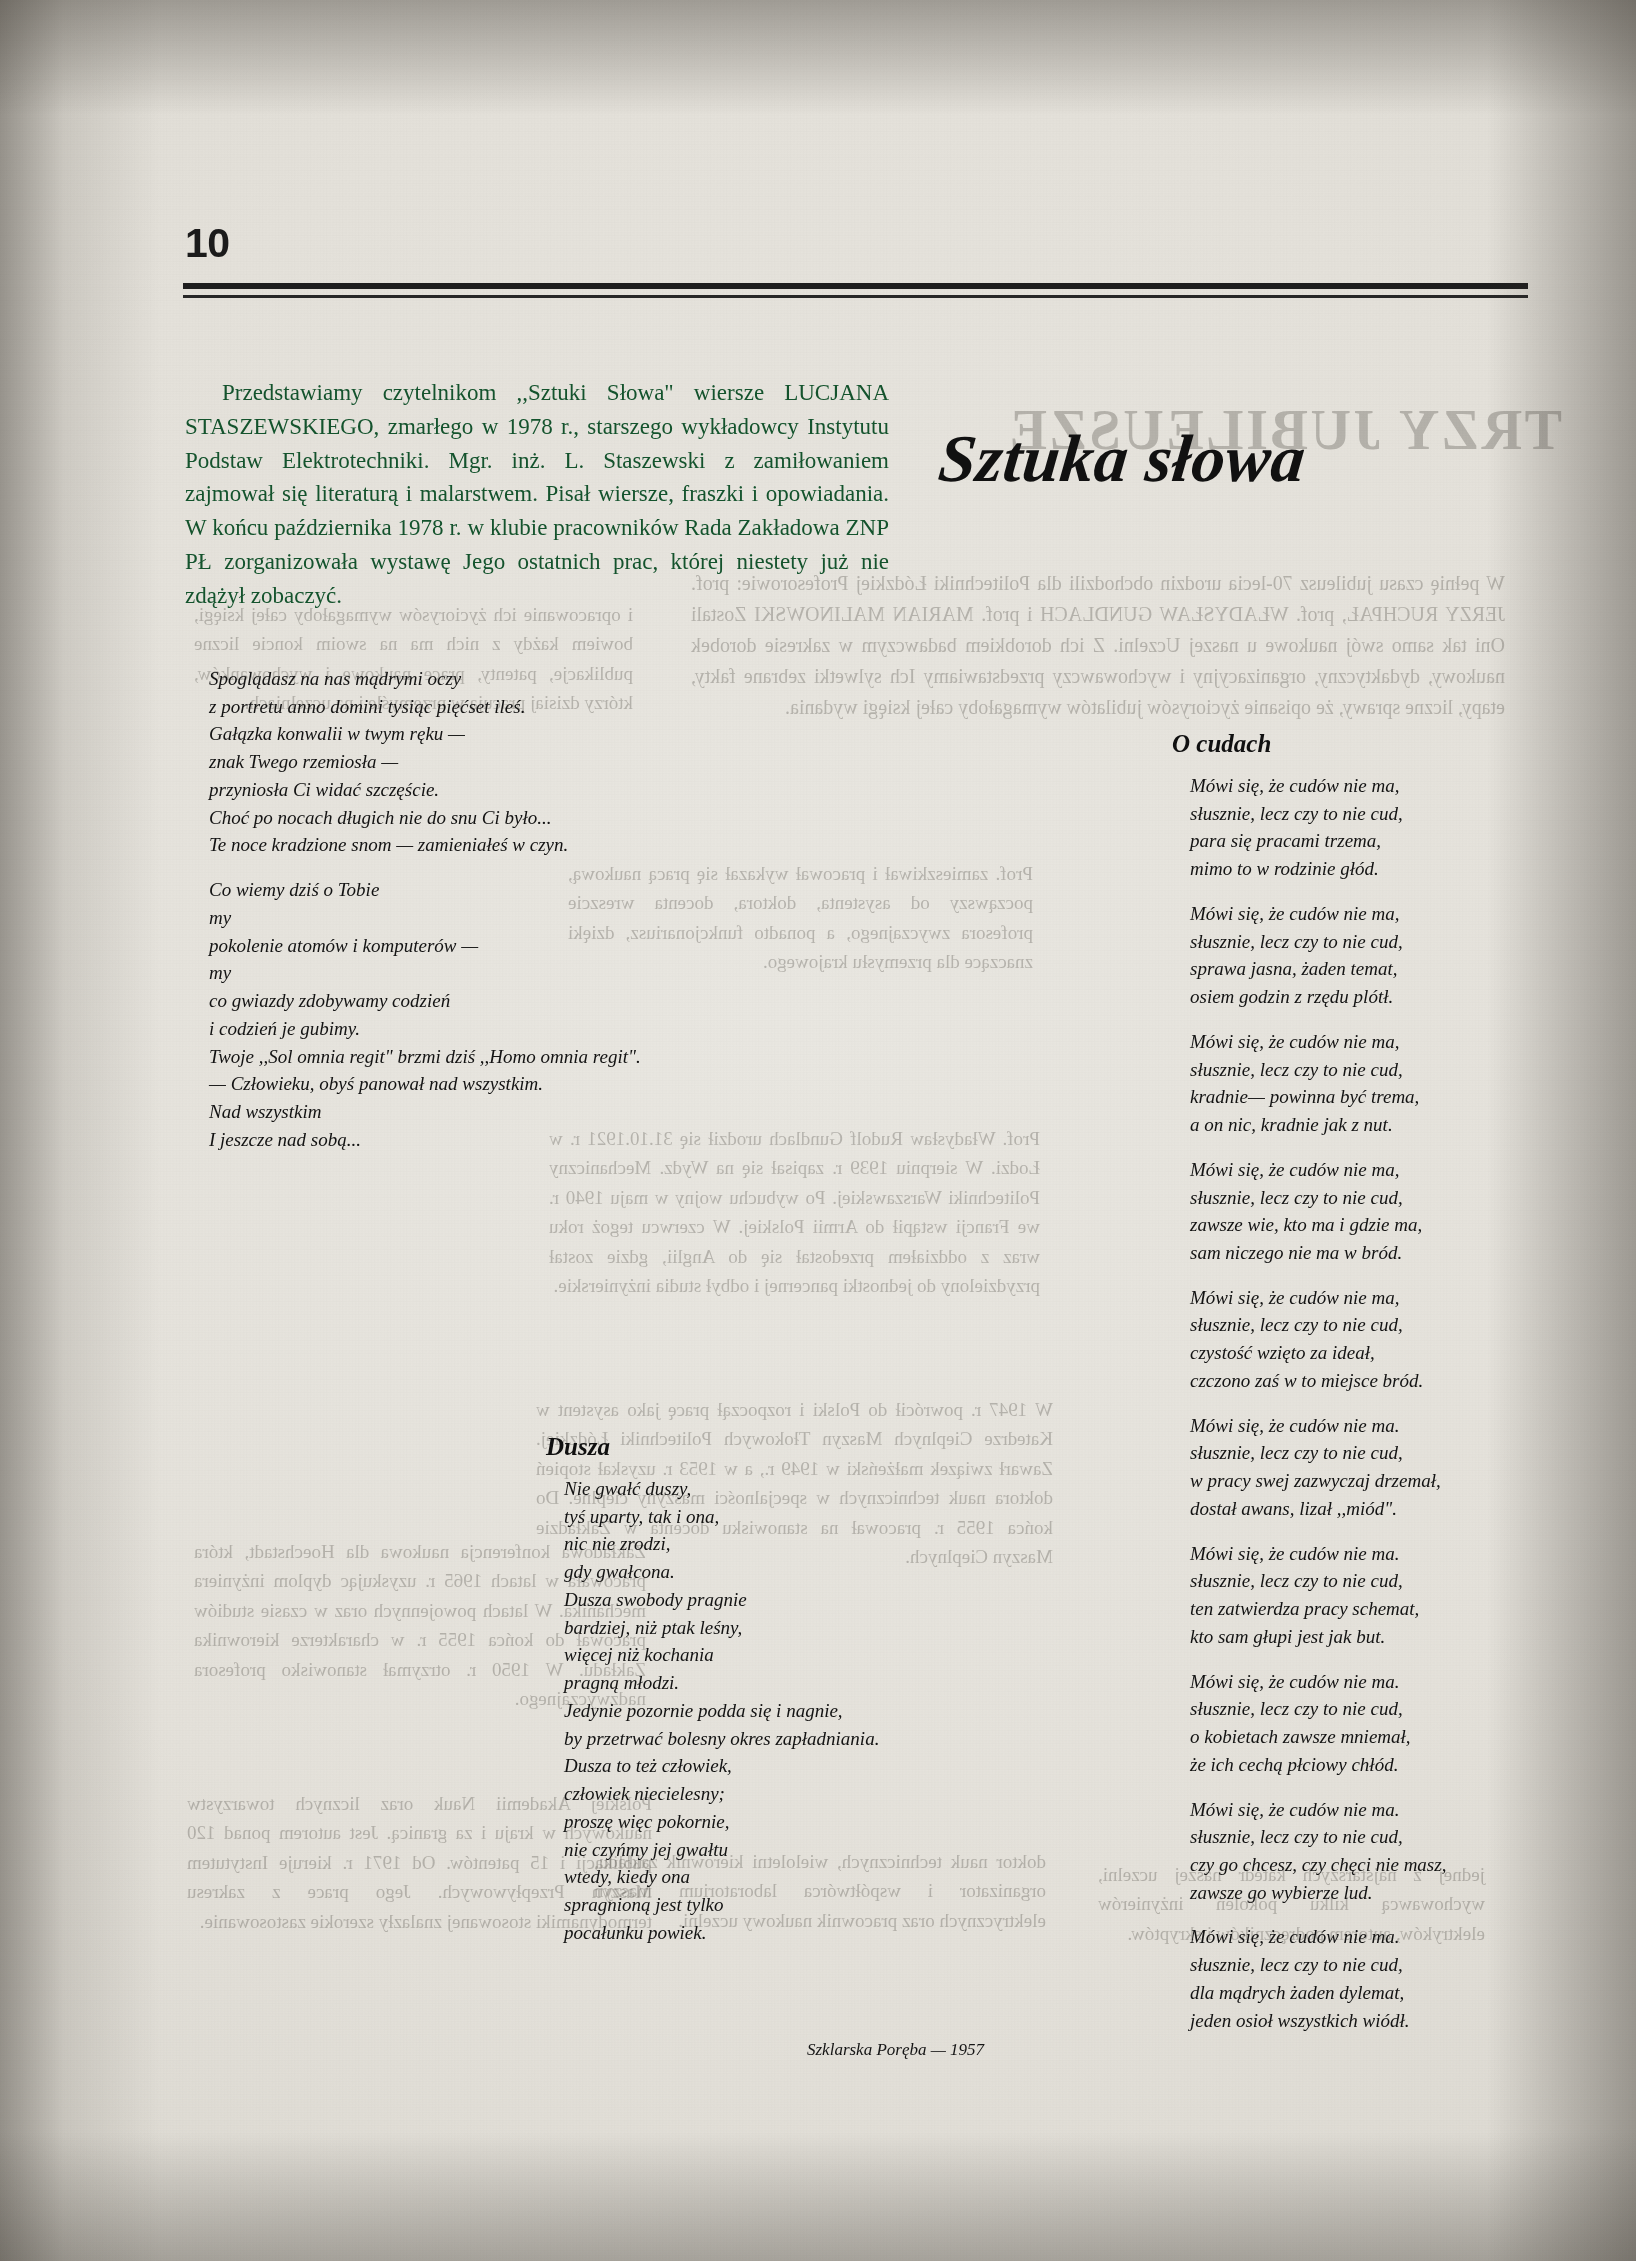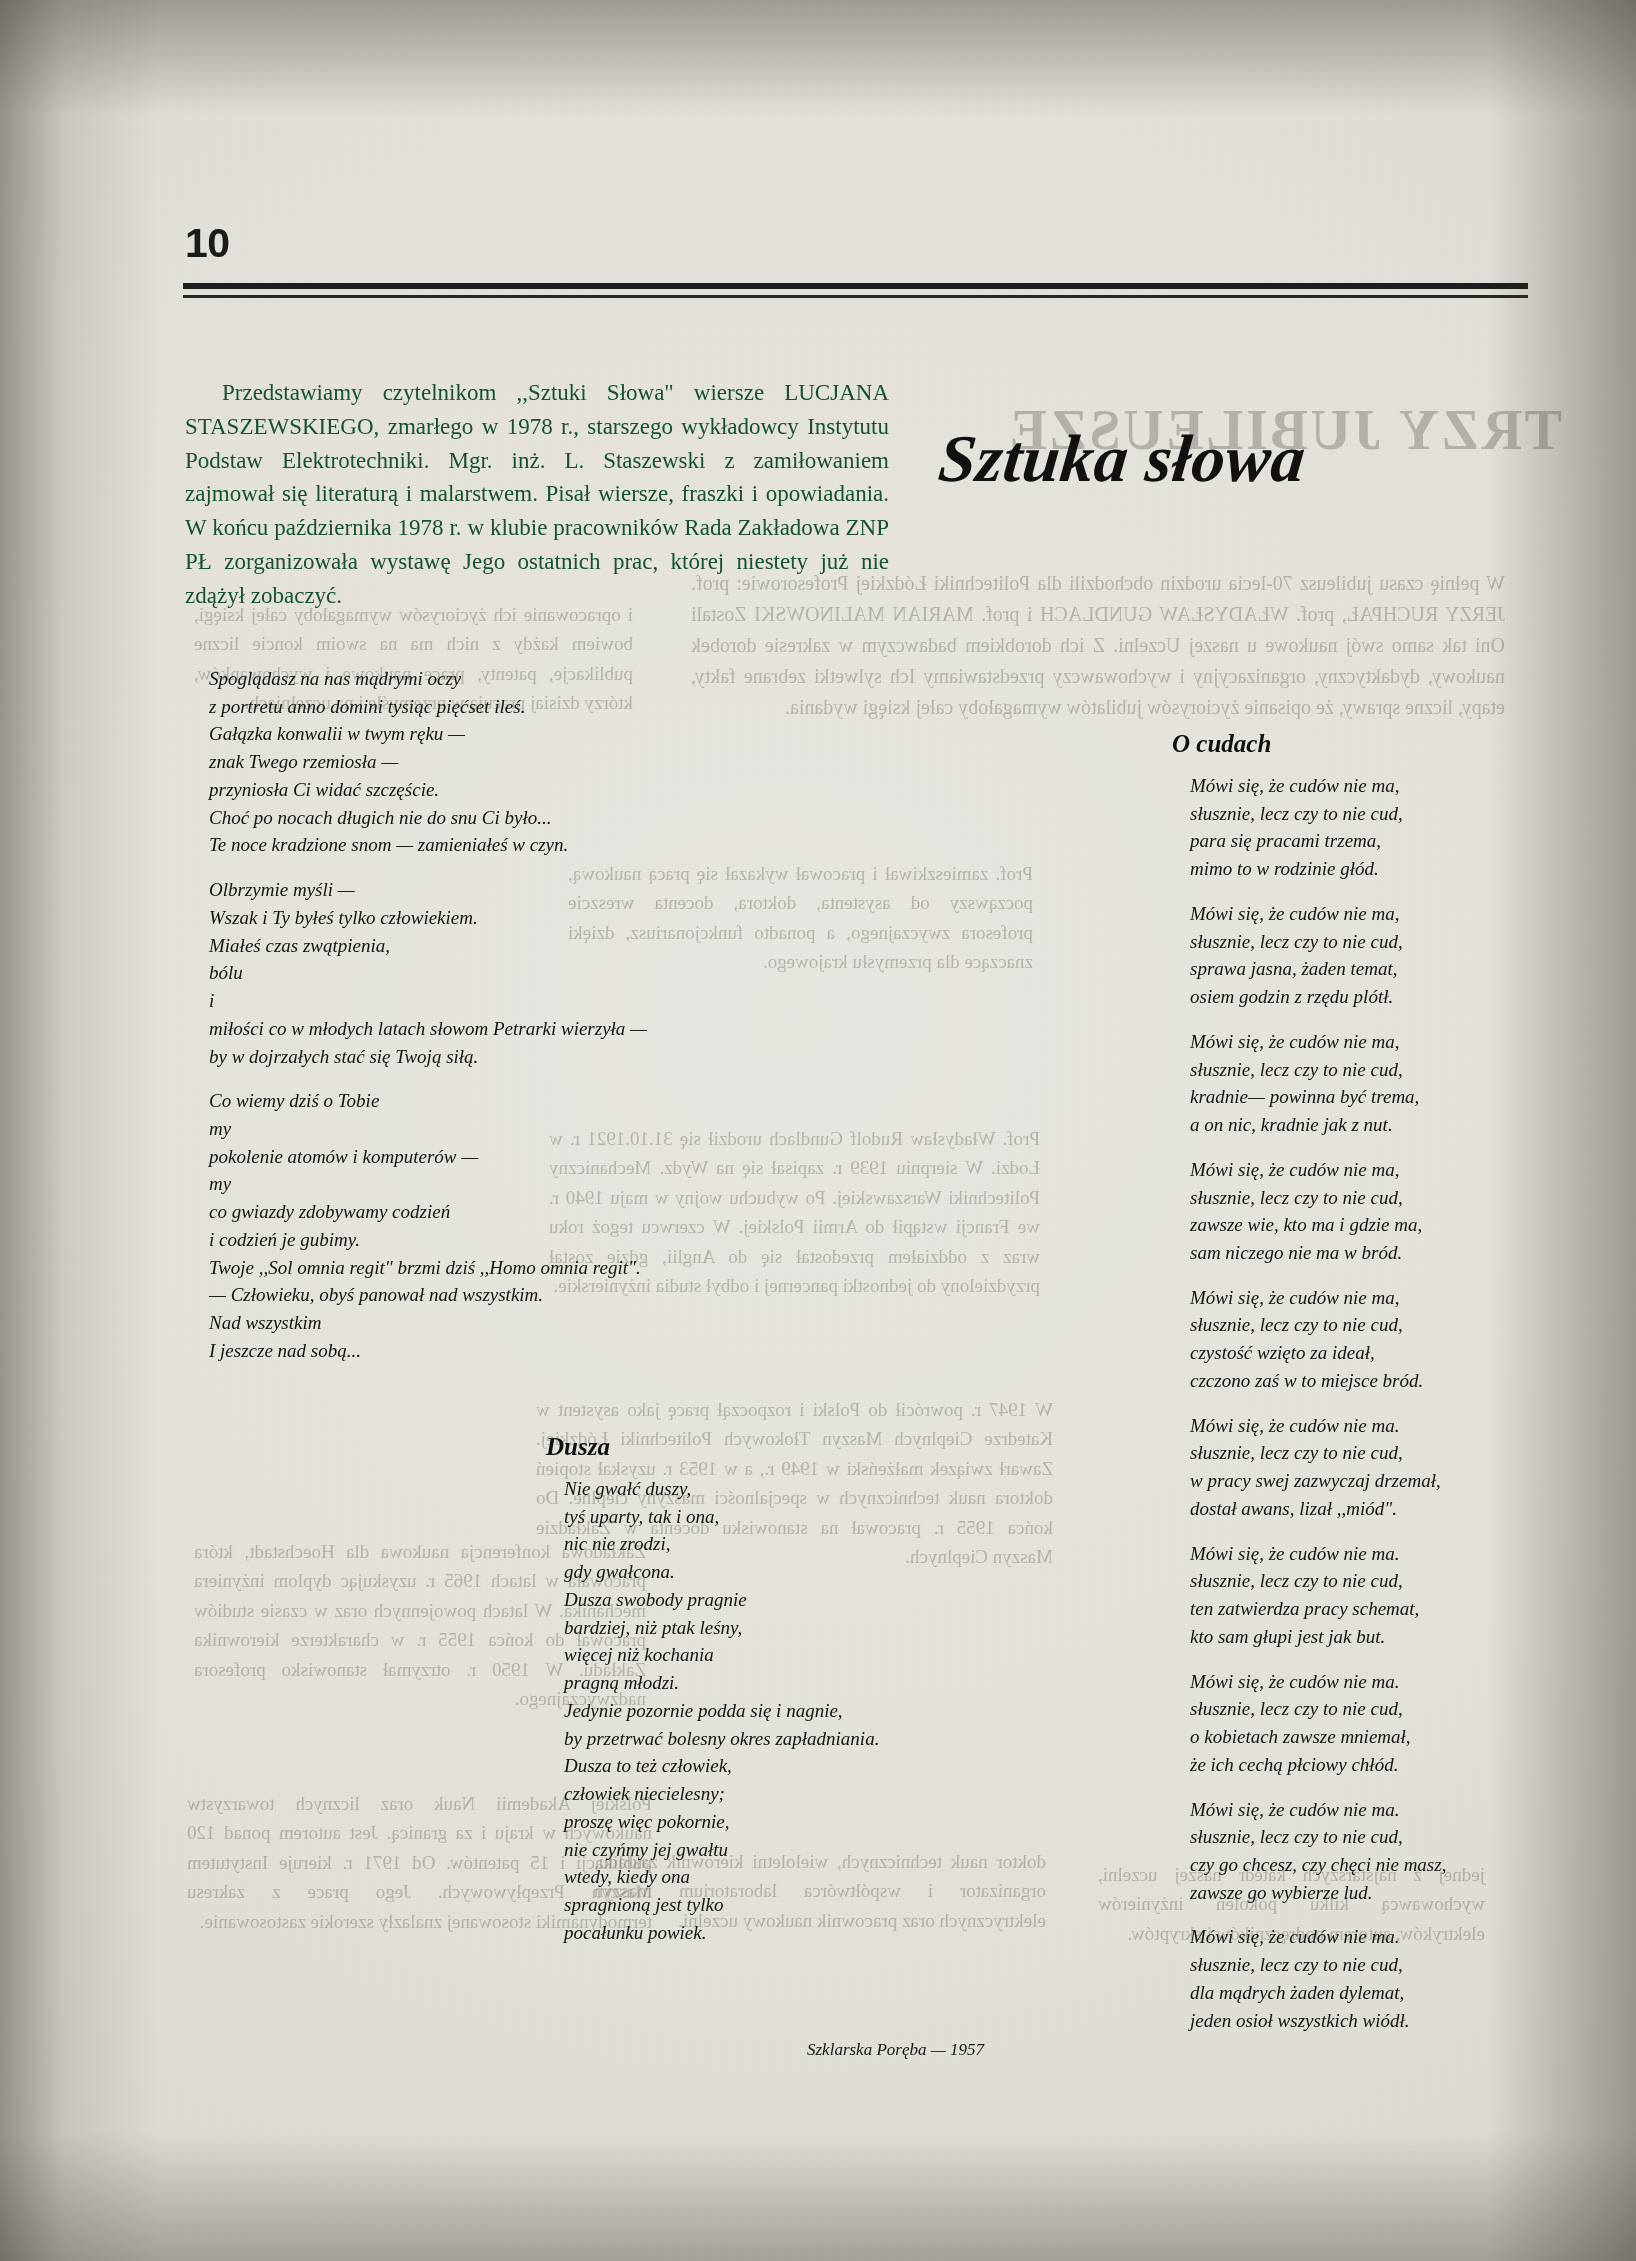--- a/index.html
+++ b/index.html
@@ -206,27 +206,20 @@
   <div class="masthead">Sztuka słowa</div>
 
   <div class="col" id="col-left">
     <div class="verse stanza">Spoglądasz na nas mądrymi oczy
 z portretu anno domini tysiąc pięćset ileś.
 Gałązka konwalii w twym ręku —
 znak Twego rzemiosła —
 przyniosła Ci widać szczęście.
 Choć po nocach długich nie do snu Ci było...
 Te noce kradzione snom — zamieniałeś w czyn.</div>
-    <div class="verse stanza">Olbrzymie myśli —
-Wszak i Ty byłeś tylko człowiekiem.
-Miałeś czas zwątpienia,
-bólu
-i
-miłości co w młodych latach słowom Petrarki wierzyła —
-by w dojrzałych stać się Twoją siłą.</div>
     <div class="verse stanza">Co wiemy dziś o Tobie
 my
 pokolenie atomów i komputerów —
 my
 co gwiazdy zdobywamy codzień
 i codzień je gubimy.
 Twoje ,,Sol omnia regit" brzmi dziś ,,Homo omnia regit".
 — Człowieku, obyś panował nad wszystkim.
 Nad wszystkim
 I jeszcze nad sobą...</div>

